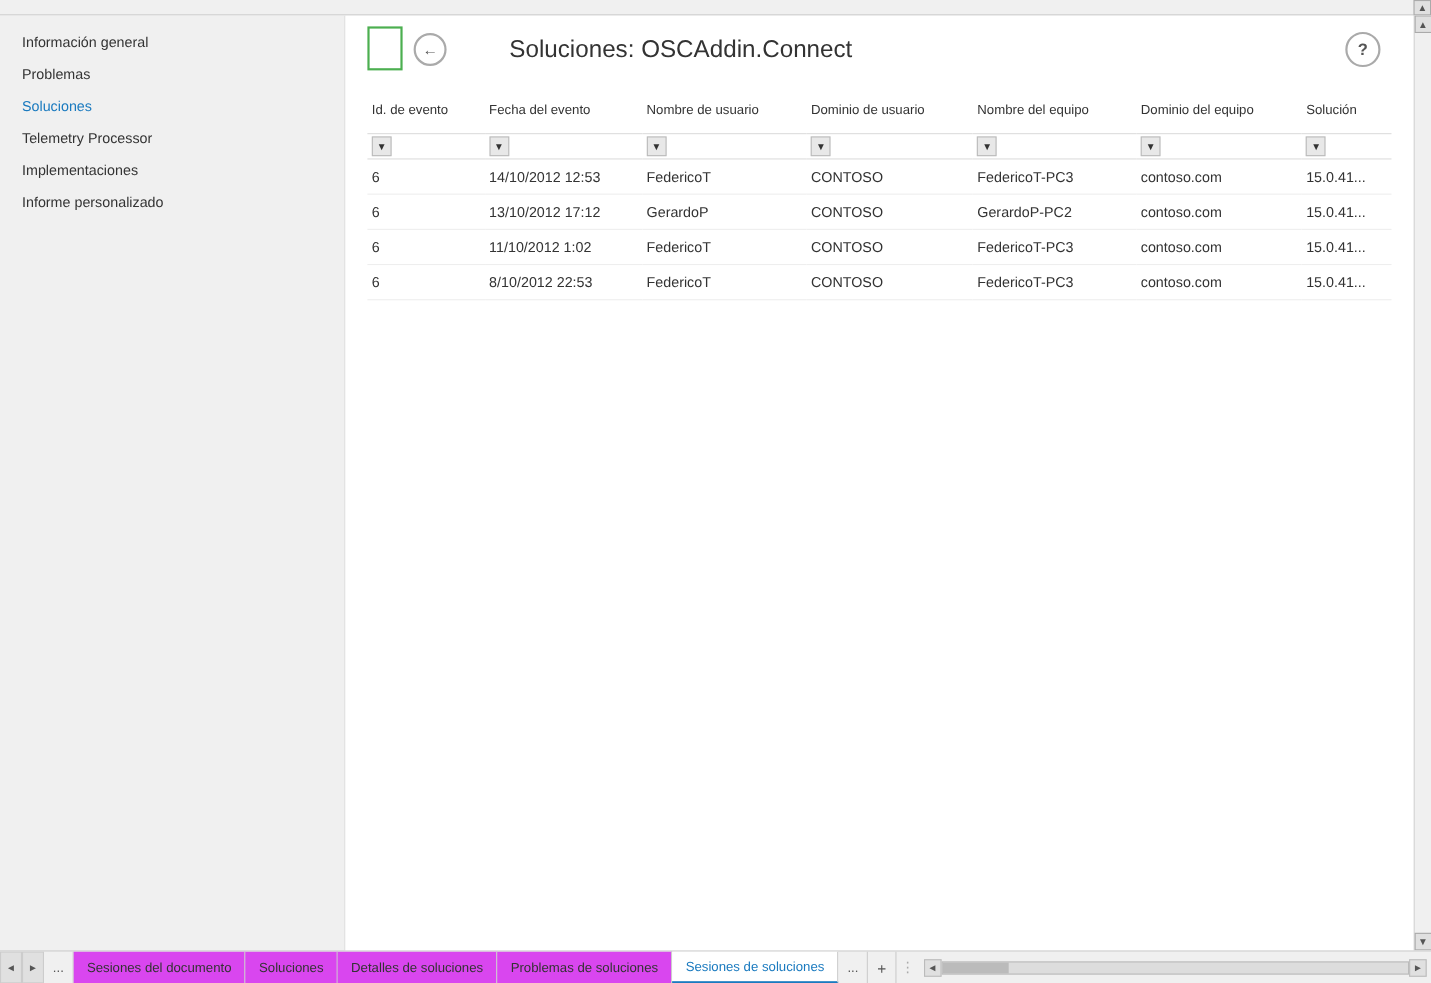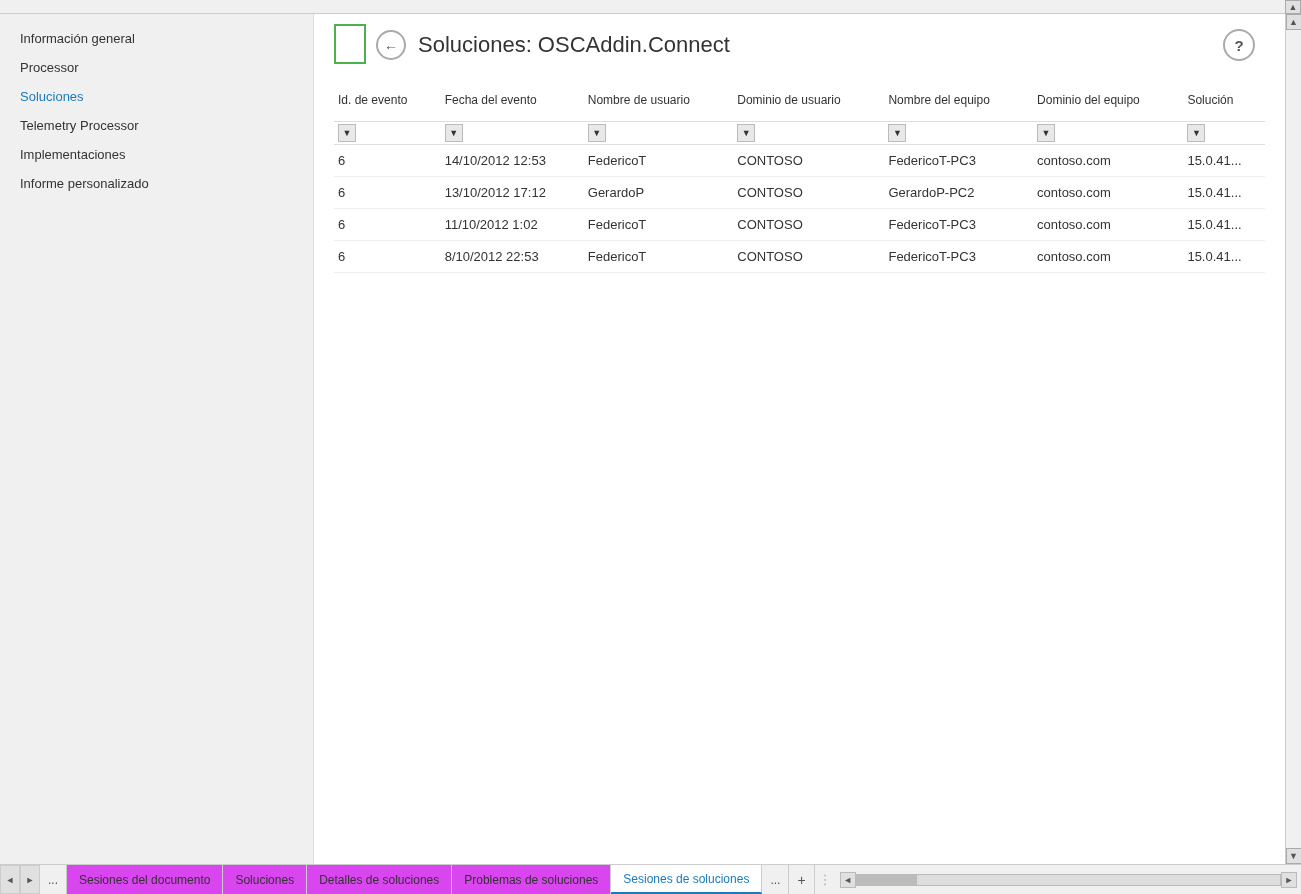--- a/index.html
+++ b/index.html
@@ -104,20 +104,21 @@
       margin-right: 12px;
       color: #555;
       font-size: 14px;
       flex-shrink: 0;
     }
     .page-title {
       font-size: 22px;
       font-weight: 300;
       color: #333;
       flex: 1;
+      margin-left: 45px;
     }
     .help-button {
       width: 32px;
       height: 32px;
       border-radius: 50%;
       border: 2px solid #aaa;
       background: #fff;
       display: flex;
       align-items: center;
       justify-content: center;
@@ -307,21 +308,21 @@
   <div class="top-scrollbar-btn">▲</div>
 </div>
 
 <div class="main-area">
 
   <div class="sidebar">
     <div class="sidebar-item">
       <span>Información general</span>
     </div>
     <div class="sidebar-item">
-      <span>Processor</span>
+      <span>Problemas</span>
     </div>
     <div class="sidebar-item active">
       <span>Soluciones</span>
     </div>
     <div class="sidebar-item">
       <span>Telemetry Processor</span>
     </div>
     <div class="sidebar-item">
       <span>Implementaciones</span>
     </div>

